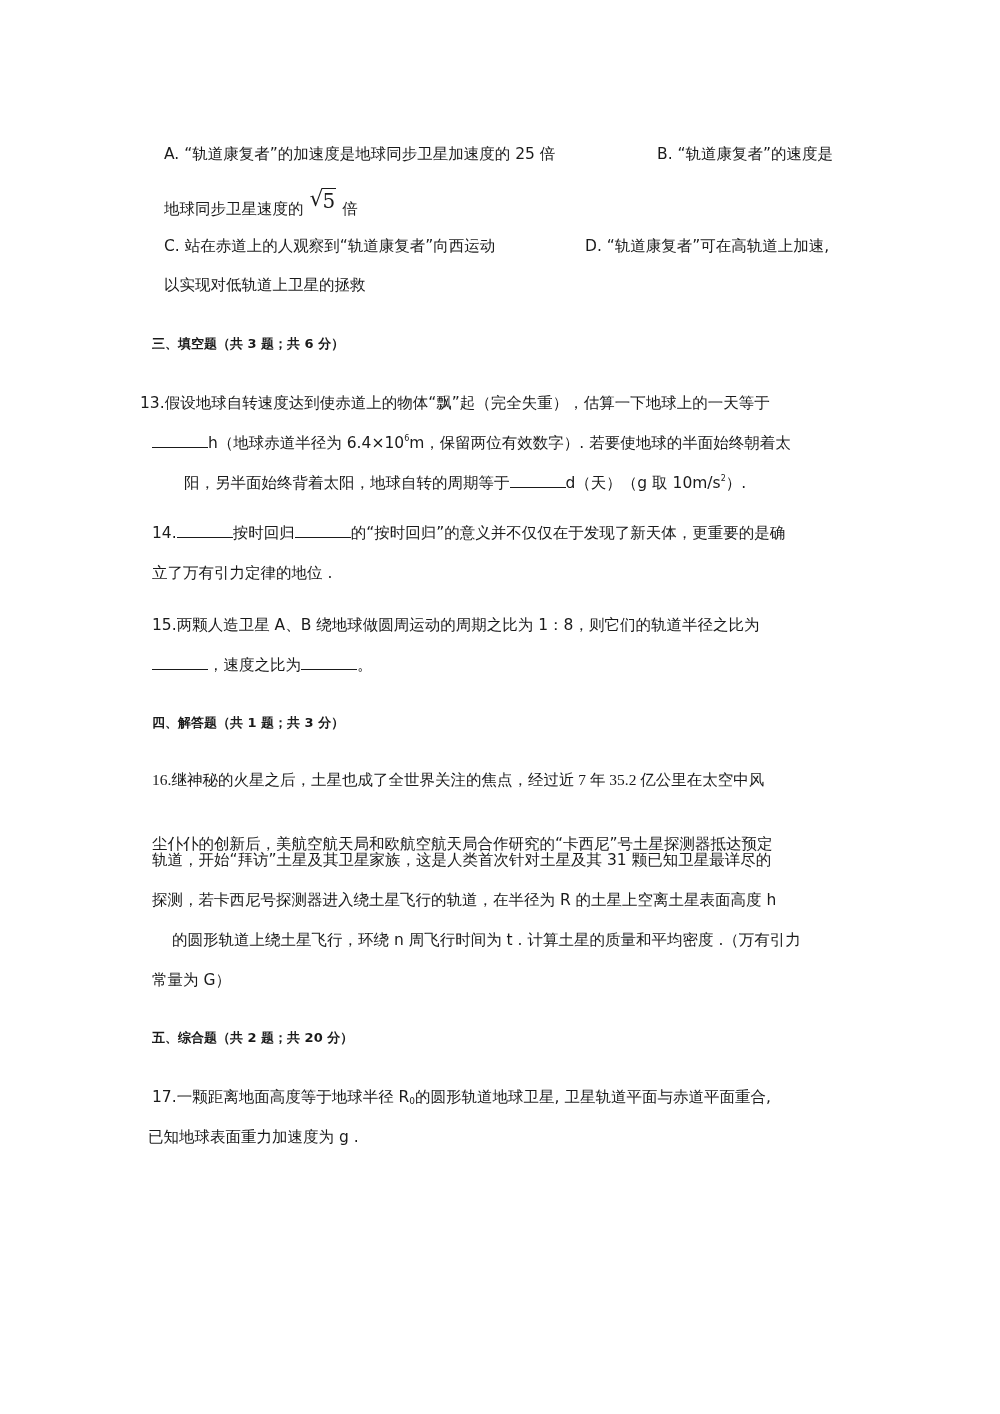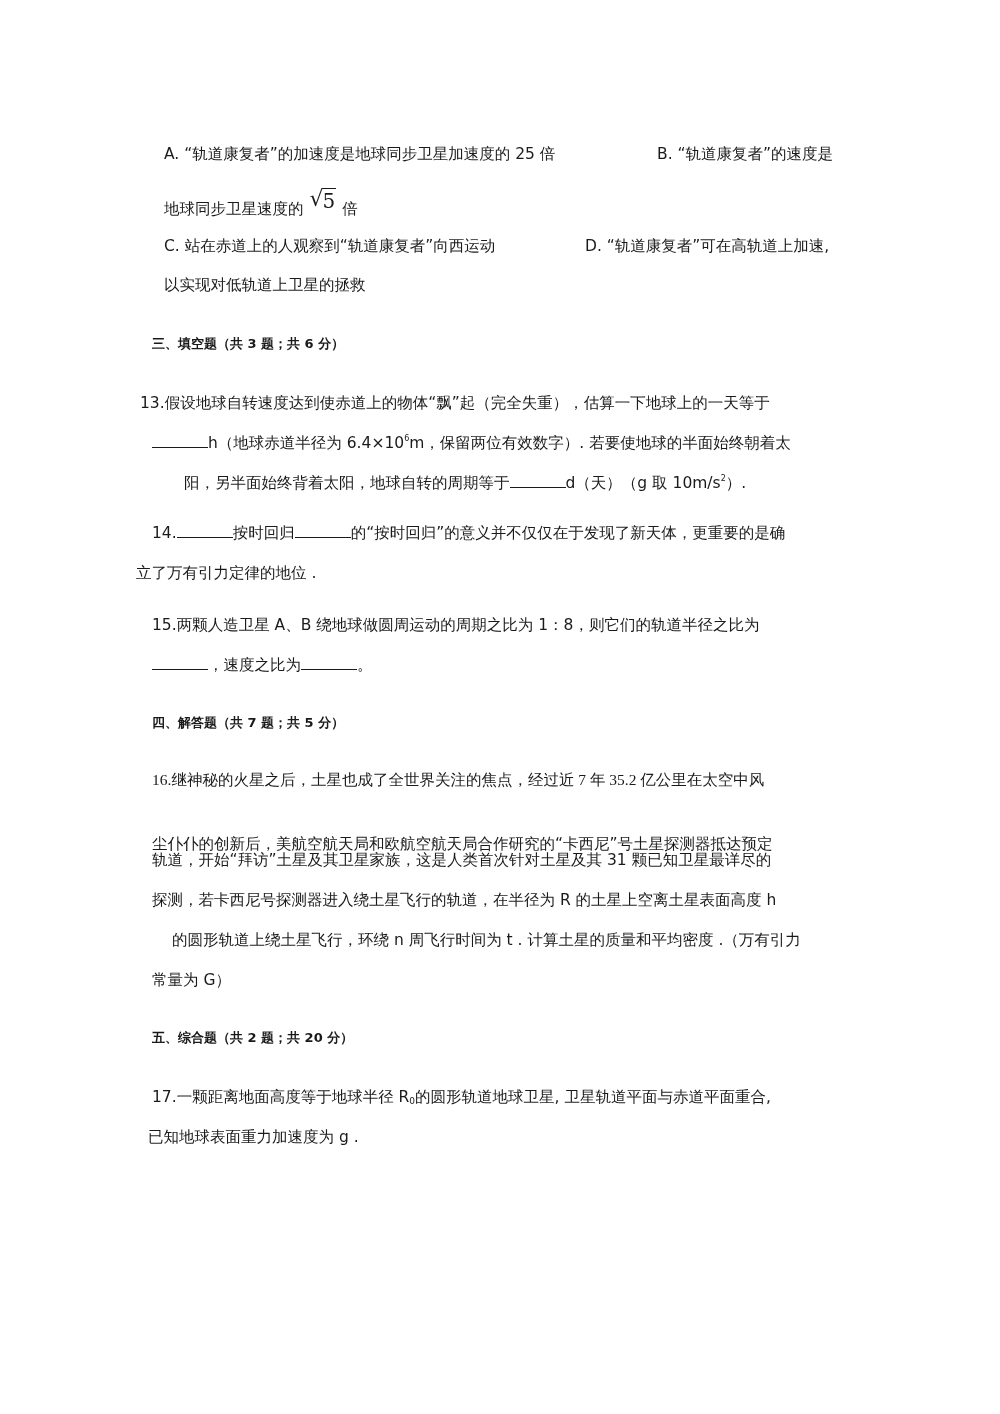--- a/index.html
+++ b/index.html
@@ -59,32 +59,32 @@
 <div class="line" style="top:433px;left:152px;">
   <span class="blank"></span><span>h（地球赤道半径为 6.4×10</span><sup>6</sup><span>m，保留两位有效数字）. 若要使地球的半面始终朝着太</span>
 </div>
 <div class="line" style="top:473px;left:152px;margin-left:32px;">
   <span>阳，另半面始终背着太阳，地球自转的周期等于</span><span class="blank"></span><span>d（天）（g 取 10m/s</span><sup>2</sup><span>）.</span>
 </div>
 
 <div class="line" style="top:523px;left:152px;">
   <span>14.</span><span class="blank"></span><span>按时回归</span><span class="blank"></span><span>的“按时回归”的意义并不仅仅在于发现了新天体，更重要的是确</span>
 </div>
-<div class="line" style="top:563px;left:136px;">
+<div class="line" style="top:563px;left:152px;">
   <span>立了万有引力定律的地位 .</span>
 </div>
 
 <div class="line" style="top:615px;left:152px;">
   <span>15.两颗人造卫星  A、B  绕地球做圆周运动的周期之比为  1：8，则它们的轨道半径之比为</span>
 </div>
 <div class="line" style="top:655px;left:152px;">
   <span class="blank"></span><span>，速度之比为</span><span class="blank"></span><span>。</span>
 </div>
 
-<div class="heading" style="top:712px;">四、解答题（共 7 题；共 5 分）</div>
+<div class="heading" style="top:712px;">四、解答题（共 1 题；共 3 分）</div>
 
 <div class="line" style="top:770px;left:152px;font-family:Liberation Serif, serif;">16.继神秘的火星之后，土星也成了全世界关注的焦点，经过近 7 年 35.2 亿公里在太空中风</div>
 <div class="line" style="top:810px;left:152px;margin-top:24px;">尘仆仆的创新后，美航空航天局和欧航空航天局合作研究的“卡西尼”号土星探测器抵达预定</div>
 <div class="line" style="top:850px;left:152px;">轨道，开始“拜访”土星及其卫星家族，这是人类首次针对土星及其 31 颗已知卫星最详尽的</div>
 <div class="line" style="top:890px;left:152px;">探测，若卡西尼号探测器进入绕土星飞行的轨道，在半径为 R 的土星上空离土星表面高度 h</div>
 <div class="line" style="top:930px;left:143px;margin-left:29px;">的圆形轨道上绕土星飞行，环绕 n 周飞行时间为 t . 计算土星的质量和平均密度 .（万有引力</div>
 <div class="line" style="top:970px;left:152px;">常量为 G）</div>
 
 <div class="heading" style="top:1027px;">五、综合题（共 2 题；共 20 分）</div>
 

